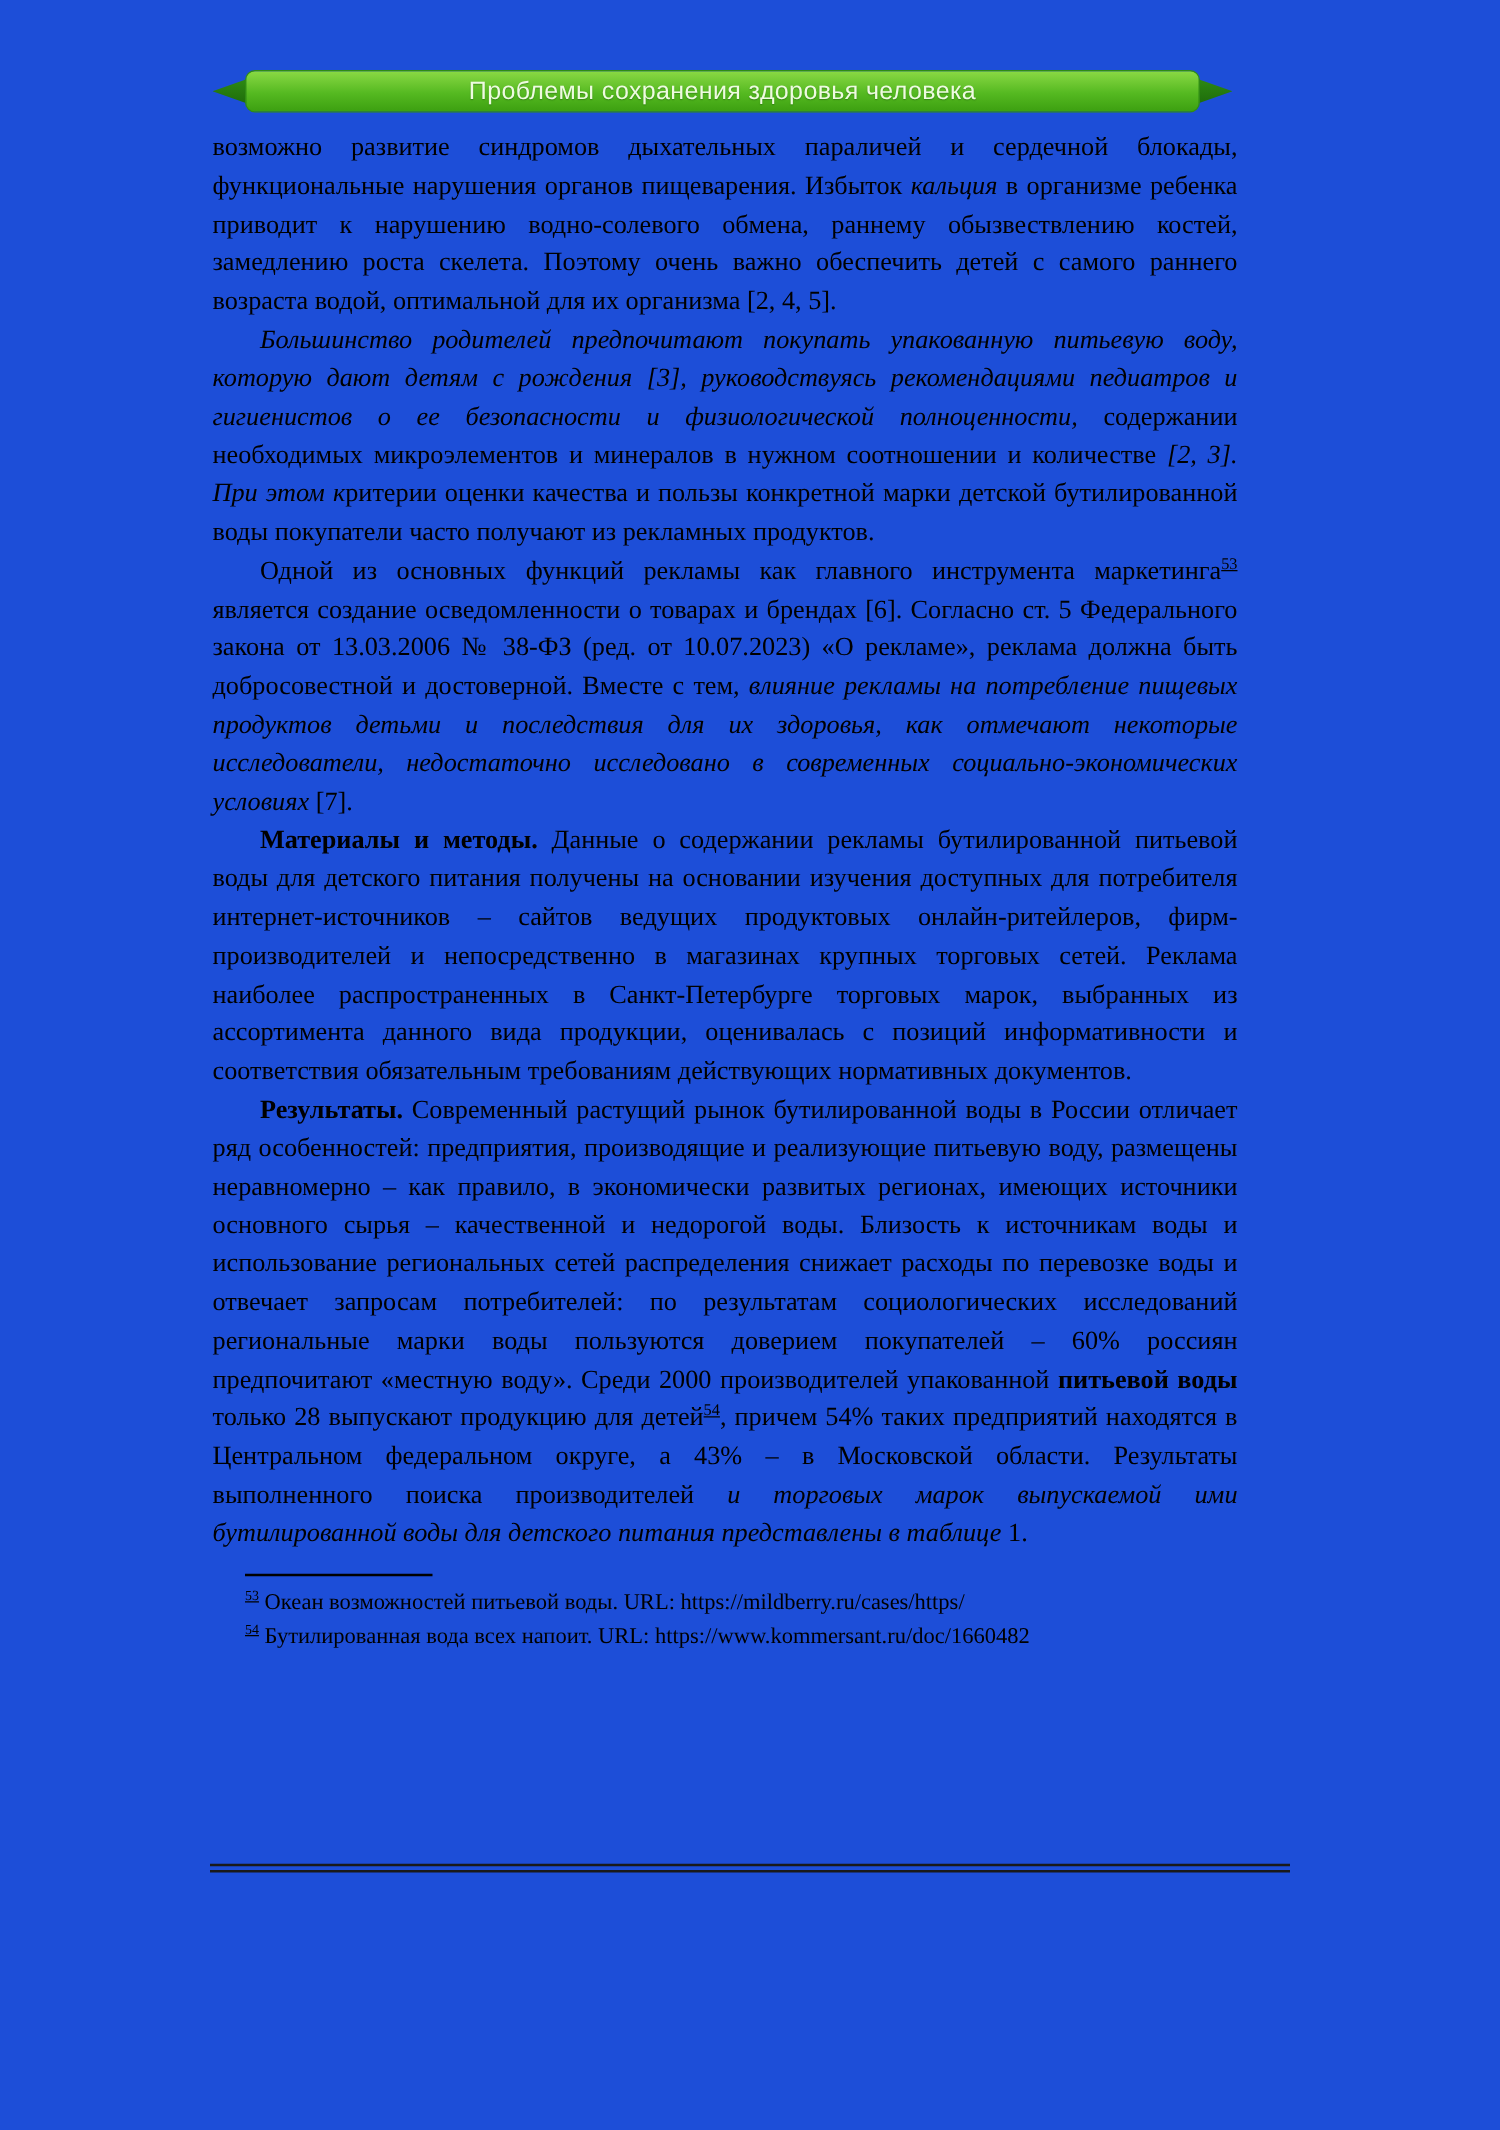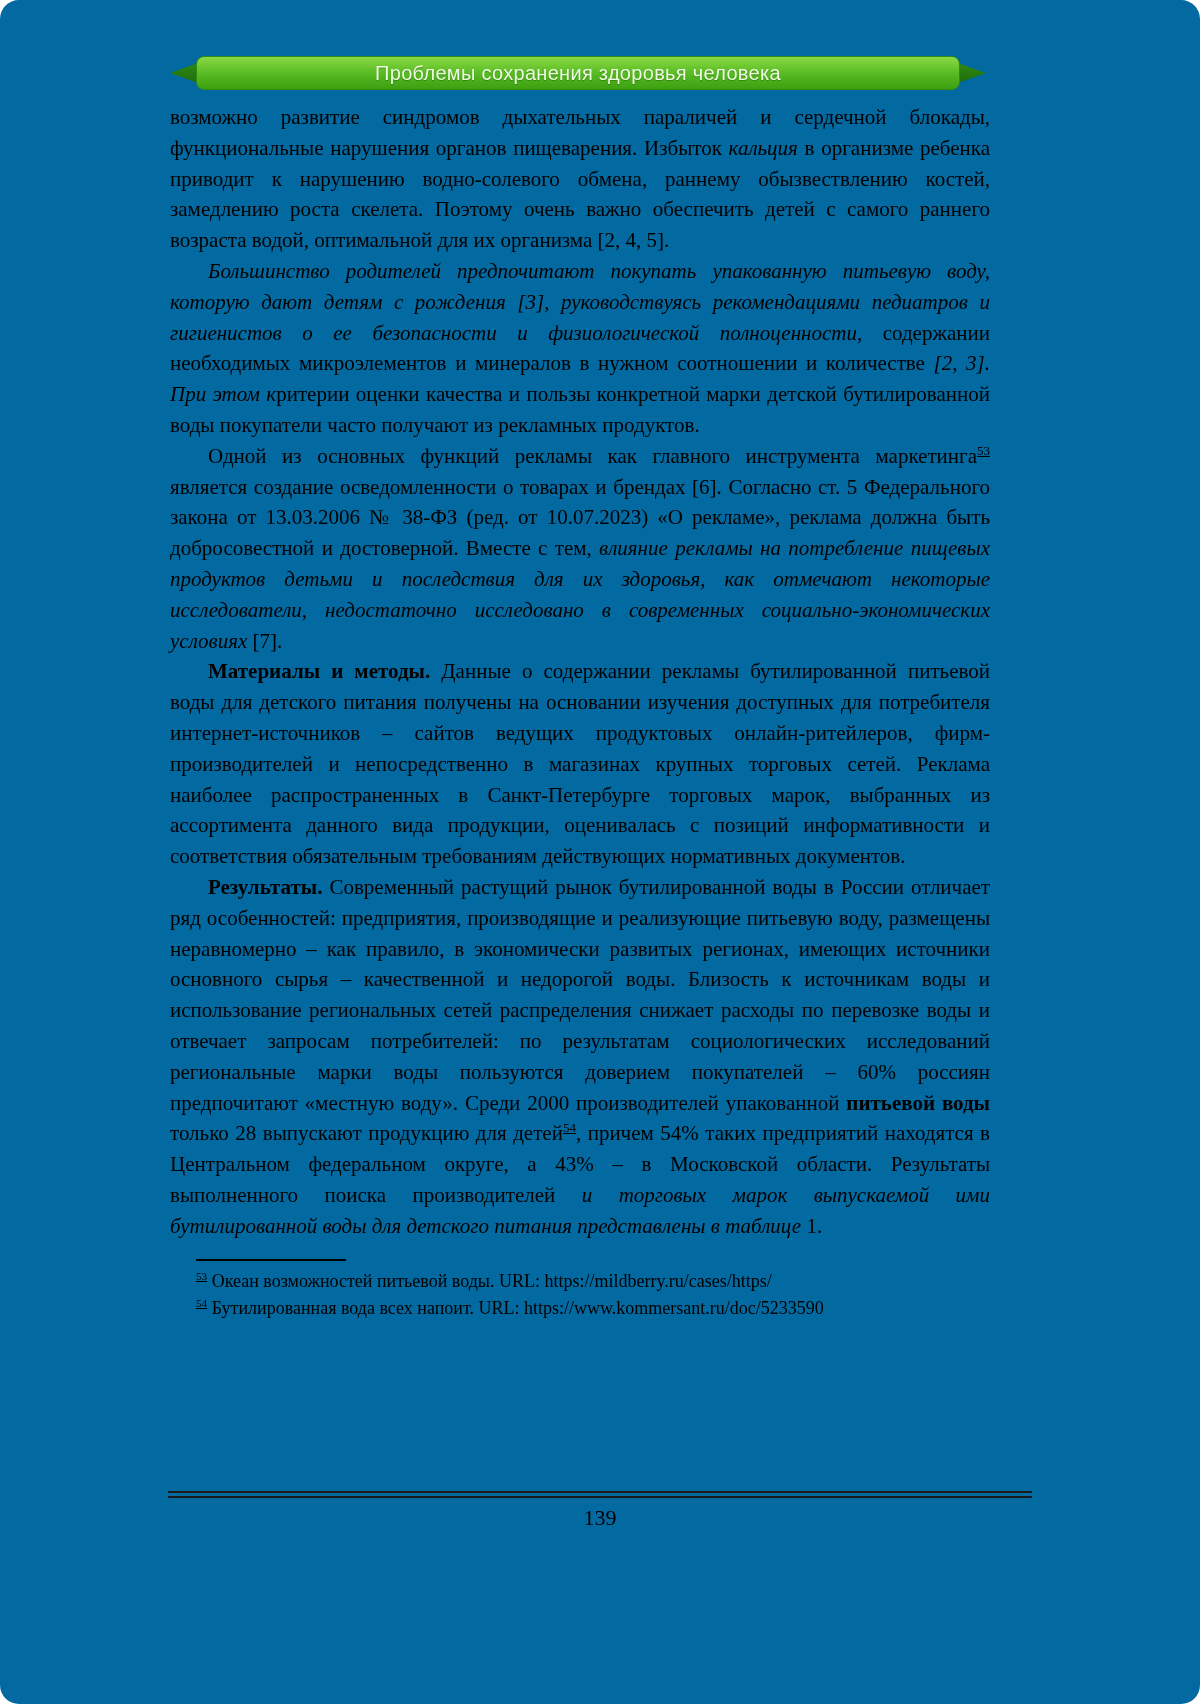--- a/index.html
+++ b/index.html
@@ -4,21 +4,21 @@
 <style>
   * { margin: 0; padding: 0; box-sizing: border-box; }
   html, body { width: 1200px; height: 1704px; }
   body {
     background: #ffffff;
     color: #000000;
     font-family: "Liberation Serif", "DejaVu Serif", serif;
     overflow: hidden;
     position: relative;
   }
-  .page { position: relative; width: 1200px; height: 1704px; background: #0369a1; border-radius: 19px; }
+  .page { position: relative; width: 1200px; height: 1704px; background: #1d4ed8; }
 
   
   .banner {
     position: absolute;
     left: 170px; top: 56px;
     width: 816px; height: 34px;
     display: flex; align-items: stretch;
   }
   .tail {
     width: 34px; margin-top: 5px; margin-bottom: 5px;
@@ -104,20 +104,19 @@
     <div>
         <p class="noindent"><span>возможно развитие синдромов дыхательных параличей и сердечной блокады, функциональные нарушения органов пищеварения. Избыток </span><span class="seg-i">кальция</span><span> в организме ребенка приводит к нарушению водно-солевого обмена, раннему обызвествлению костей, замедлению роста скелета. Поэтому очень важно обеспечить детей с самого раннего возраста водой, оптимальной для их организма [2, 4, 5].</span></p>
         <p><span class="seg-i">Большинство родителей предпочитают покупать упакованную питьевую воду, которую дают детям с рождения [3], руководствуясь рекомендациями педиатров и гигиенистов о ее безопасности и физиологической полноценности, </span><span>содержании необходимых микроэлементов и минералов в нужном соотношении и количестве </span><span class="seg-i">[2, 3]. При этом к</span><span>ритерии оценки качества и пользы конкретной марки детской бутилированной воды покупатели часто получают из рекламных продуктов.</span></p>
         <p><span>Одной из основных функций рекламы как главного инструмента маркетинга</span><sup>53</sup><span> является создание осведомленности о товарах и брендах [6]. Согласно ст. 5 Федерального закона от 13.03.2006 № 38-ФЗ (ред. от 10.07.2023) «О рекламе», реклама должна быть добросовестной и достоверной. Вместе с тем, </span><span class="seg-i">влияние рекламы на потребление пищевых продуктов детьми и последствия для их здоровья, как отмечают некоторые исследователи, недостаточно исследовано в современных социально-экономических условиях</span><span> [7].</span></p>
         <p><span class="seg-b">Материалы и методы.</span><span> Данные о содержании рекламы бутилированной питьевой воды для детского питания получены на основании изучения доступных для потребителя интернет-источников – сайтов ведущих продуктовых онлайн-ритейлеров, фирм-производителей и непосредственно в магазинах крупных торговых сетей. Реклама наиболее распространенных в Санкт-Петербурге торговых марок, выбранных из ассортимента данного вида продукции, оценивалась с позиций информативности и соответствия обязательным требованиям действующих нормативных документов.</span></p>
         <p><span class="seg-b">Результаты.</span><span> Современный растущий рынок бутилированной воды в России отличает ряд особенностей: предприятия, производящие и реализующие питьевую воду, размещены неравномерно – как правило, в экономически развитых регионах, имеющих источники основного сырья – качественной и недорогой воды. Близость к источникам воды и использование региональных сетей распределения снижает расходы по перевозке воды и отвечает запросам потребителей: по результатам социологических исследований региональные марки воды пользуются доверием покупателей – 60% россиян предпочитают «местную воду». Среди 2000 производителей упакованной </span><span class="seg-b">питьевой воды</span><span> только 28 выпускают продукцию для детей</span><sup>54</sup><span>, причем 54% таких предприятий находятся в Центральном федеральном округе, а 43% – в Московской области. Результаты выполненного поиска производителей </span><span class="seg-bi">и торговых марок выпускаемой ими бутилированной воды для детского питания представлены в таблице</span><span> 1.</span></p>
       </div>
     <div class="fn-rule"></div>
     <div class="footnotes">
         <div class="fn"><sup>53</sup><span> Океан возможностей питьевой воды. URL: https://mildberry.ru/cases/https/</span></div>
-        <div class="fn"><sup>54</sup><span> Бутилированная вода всех напоит. URL: https://www.kommersant.ru/doc/5233590</span></div>
+        <div class="fn"><sup>54</sup><span> Бутилированная вода всех напоит. URL: https://www.kommersant.ru/doc/1660482</span></div>
       </div>
   </div>
 
   <div class="footer-rule"></div>
-  <div class="page-number">139</div>
 
 </div>
 
 </body></html>

